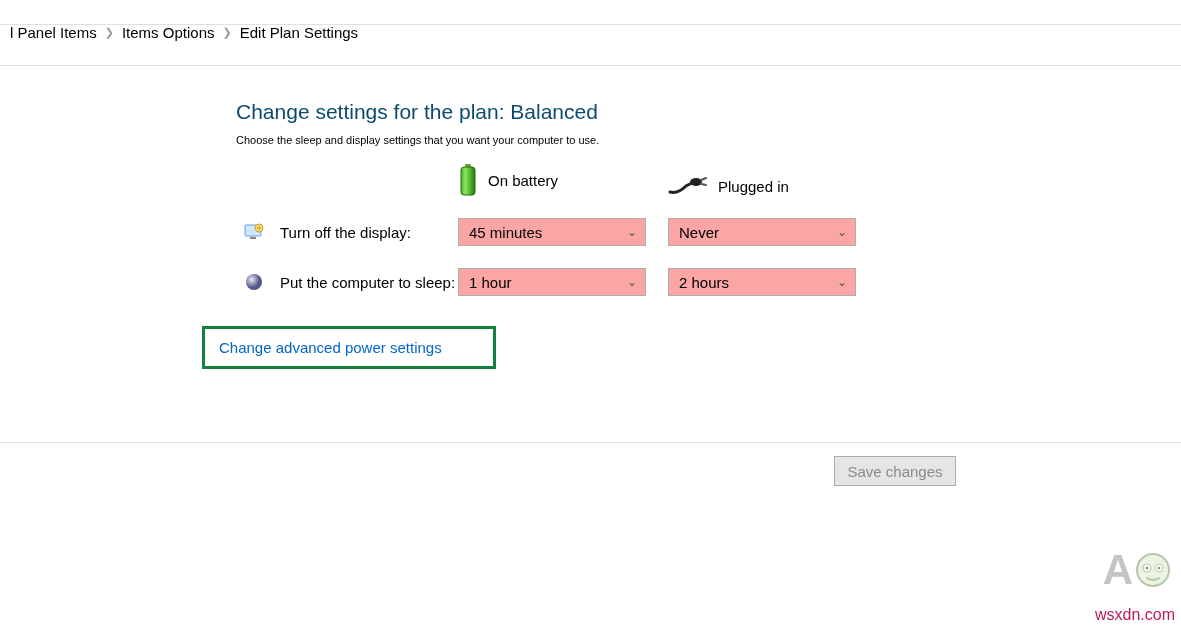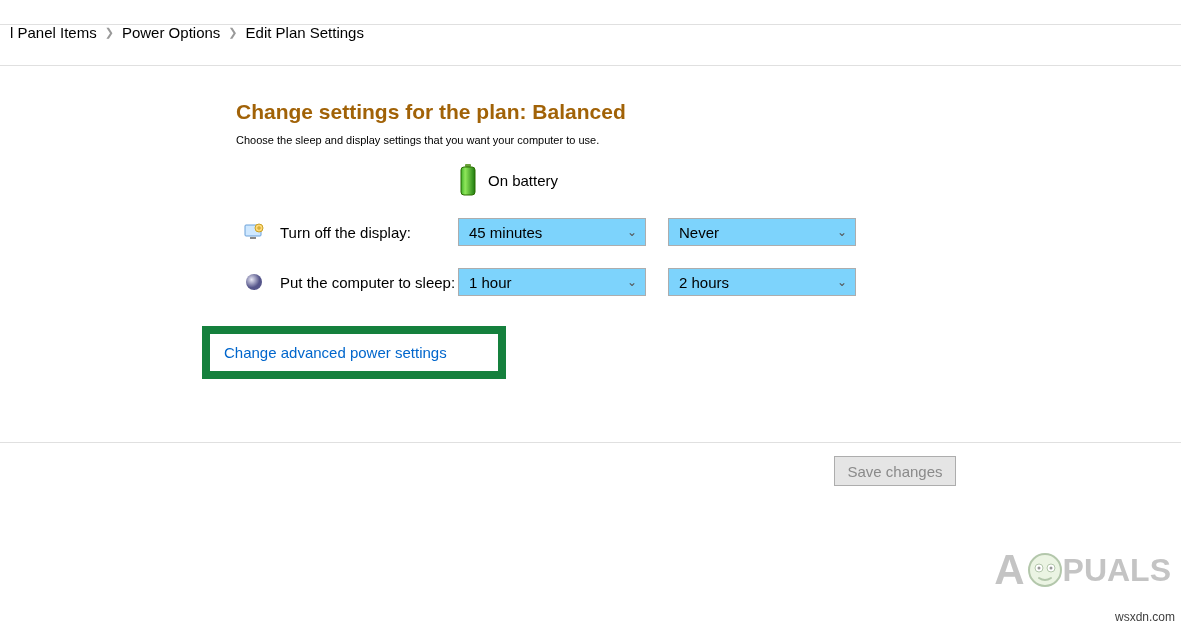--- a/index.html
+++ b/index.html
@@ -49,23 +49,23 @@
     left: 0;
     width: 100%;
   }
   .content {
     position: absolute;
     top: 100px;
     left: 236px;
     width: 720px;
   }
   .title {
-    color: #a16207;
+    color: #0c4a6e;
     font-size: 21px;
-    font-weight: 700;
+    font-weight: 400;
     margin: 0 0 10px 0;
   }
   .subtitle {
     font-size: 11px;
     margin: 0 0 18px 0;
   }
   .col-headers {
     display: flex;
     align-items: flex-end;
     margin-bottom: 22px;
@@ -99,21 +99,21 @@
     width: 222px;
     display: flex;
     align-items: center;
   }
   .row-label span {
     margin-left: 8px;
   }
   .select {
     width: 188px;
     height: 28px;
-    background: #7dd3fc;
+    background: #fca5a5;
     border: 1px solid #adadad;
     display: flex;
     align-items: center;
     justify-content: space-between;
     padding: 0 8px 0 10px;
     margin-right: 22px;
     box-sizing: border-box;
     font-size: 15px;
     cursor: pointer;
   }
@@ -124,21 +124,21 @@
   .links-block {
     margin-top: 30px;
   }
   .link {
     color: #0066cc;
     font-size: 15px;
     cursor: pointer;
     display: inline-block;
   }
   .highlight-box {
-    border: 8px solid #15803d;
+    border: 3px solid #15803d;
     padding: 10px 14px;
     display: inline-block;
     margin-left: -34px;
     margin-bottom: 14px;
     width: 260px;
   }
   .hr-bottom {
     border: none;
     border-top: 1px solid #e0e0e0;
     margin: 0;
@@ -183,37 +183,37 @@
     font-weight: 700;
     letter-spacing: 2px;
     font-family: Arial, sans-serif;
     color: #8a8a8a;
   }
   .watermark svg { margin: 0 -4px; }
   .wm-url {
     position: absolute;
     right: 6px;
     bottom: 6px;
-    font-size: 12px;
-    color: #404040;
+    font-size: 16px;
+    color: #be185d;
   }
   
   .battery-icon svg, .plug-icon svg, .display-icon svg, .sleep-icon svg {
     display: block;
   }
 </style>
 </head>
 <body>
 
 <hr class="hr-top">
 
 <div class="breadcrumb">
   <span class="seg">l Panel Items</span>
   <span class="chev">❯</span>
-  <span class="seg">Power Options</span>
+  <span class="seg">Items Options</span>
   <span class="chev">❯</span>
   <span class="seg">Edit Plan Settings</span>
 </div>
 
 <hr class="hr-under-crumb">
 
 <div class="content">
   <h1 class="title">Change settings for the plan: Balanced</h1>
   <p class="subtitle">Choose the sleep and display settings that you want your computer to use.</p>
 
@@ -228,20 +228,31 @@
             <linearGradient id="gb" x1="0" y1="0" x2="1" y2="0">
               <stop offset="0" stop-color="#3fae2a"></stop>
               <stop offset="0.3" stop-color="#8fe75a"></stop>
               <stop offset="1" stop-color="#1f7a0f"></stop>
             </linearGradient>
           </defs>
         </svg>
       </span>
       <span>On battery</span>
     </div>
+    <div class="header-group">
+      <span class="plug-icon">
+        <svg width="40" height="20" viewBox="0 0 40 20">
+          <path d="M2 16 Q10 18 18 10 L26 6" stroke="#222" stroke-width="3" fill="none" stroke-linecap="round"></path>
+          <ellipse cx="28" cy="6" rx="6" ry="4" fill="#222"></ellipse>
+          <line x1="33" y1="4" x2="38" y2="2" stroke="#555" stroke-width="2" stroke-linecap="round"></line>
+          <line x1="33" y1="8" x2="38" y2="9" stroke="#555" stroke-width="2" stroke-linecap="round"></line>
+        </svg>
+      </span>
+      <span>Plugged in</span>
+    </div>
   </div>
 
   <div class="row">
     <div class="row-label">
       <span class="icon-cell display-icon">
         <svg width="20" height="20" viewBox="0 0 20 20">
           <rect x="1" y="3" width="16" height="11" rx="1" fill="#cfe8ff" stroke="#6aa0d8"></rect>
           <rect x="6" y="15" width="6" height="2" fill="#888"></rect>
           <circle cx="15" cy="6" r="4" fill="#ffd97a" stroke="#c9a227"></circle>
           <line x1="15" y1="4" x2="15" y2="8" stroke="#c9a227"></line>
@@ -301,16 +312,15 @@
 <div class="watermark">
   <span class="a-letter">A</span>
   <svg width="44" height="44" viewBox="0 0 44 44">
     <circle cx="22" cy="22" r="16" fill="#d9eac8" stroke="#6a915a" stroke-width="2"></circle>
     <circle cx="16" cy="20" r="4" fill="#fff" stroke="#6a915a"></circle>
     <circle cx="28" cy="20" r="4" fill="#fff" stroke="#6a915a"></circle>
     <circle cx="16" cy="20" r="1.5" fill="#333"></circle>
     <circle cx="28" cy="20" r="1.5" fill="#333"></circle>
     <path d="M16 30 Q22 34 28 30" stroke="#6a915a" stroke-width="2" fill="none" stroke-linecap="round"></path>
   </svg>
-  <span class="a-letter" style="font-size:32px;letter-spacing:0;">PUALS</span>
 </div>
 
 <div class="wm-url">wsxdn.com</div>
 
 </body></html>

